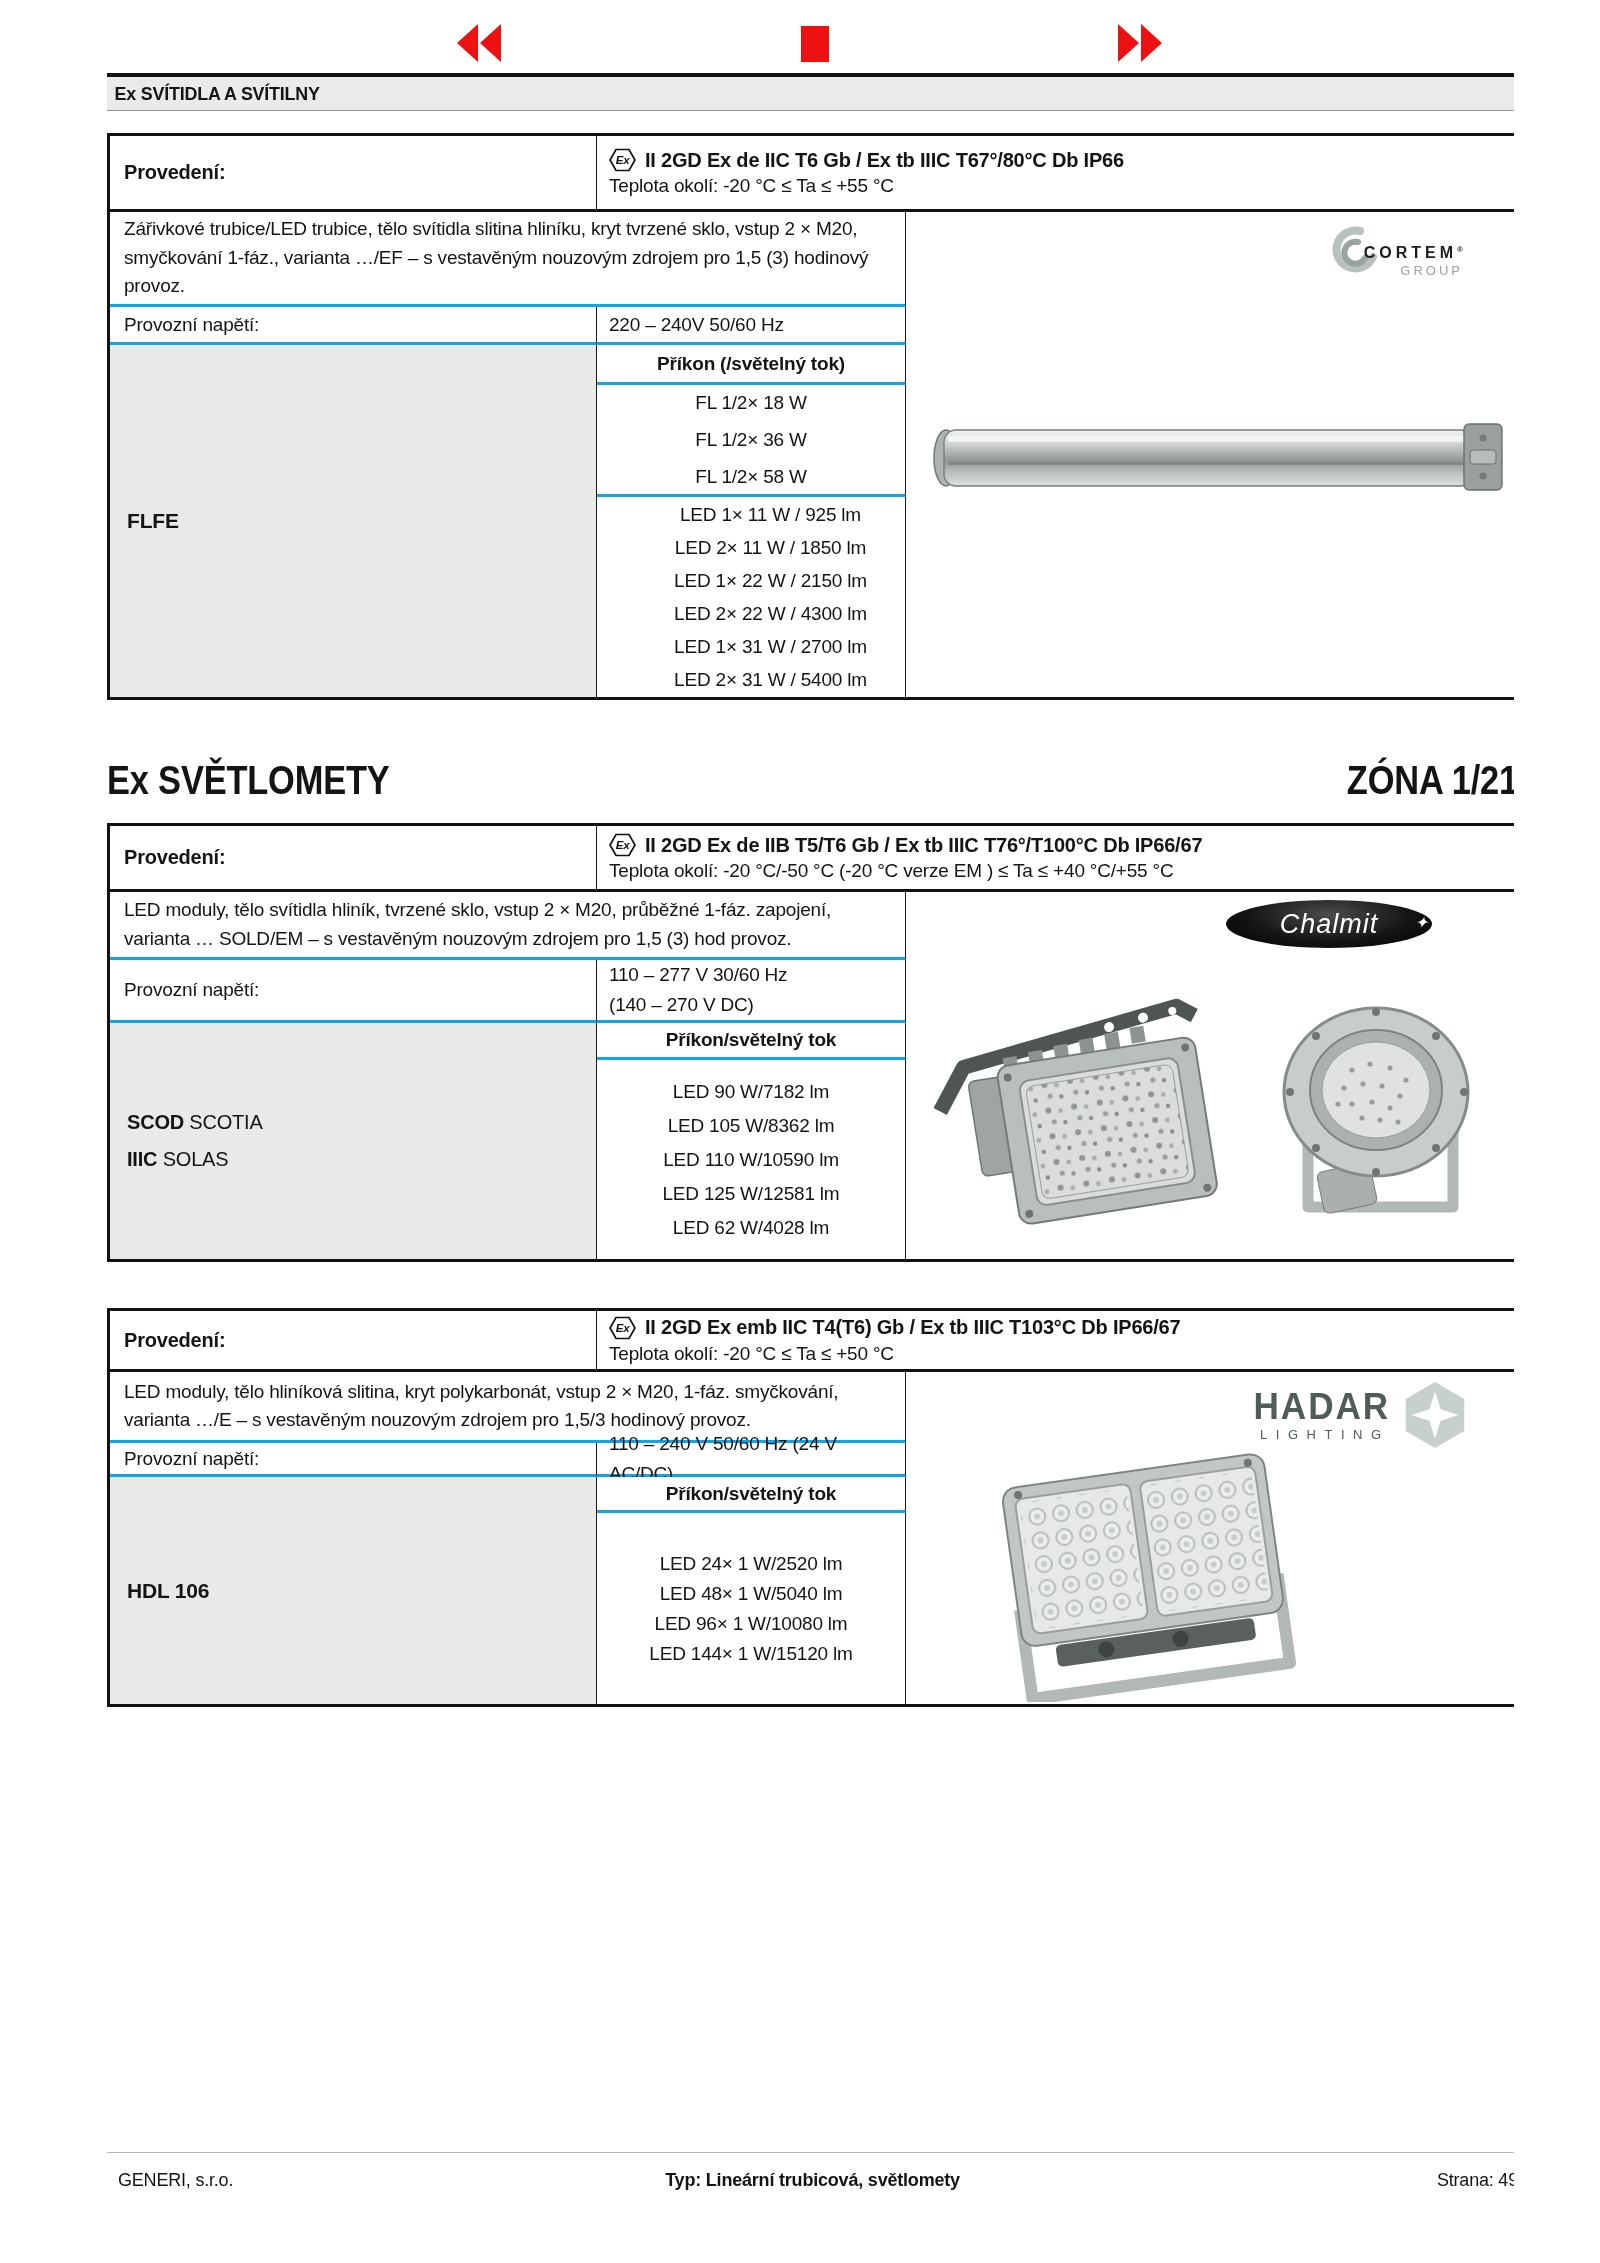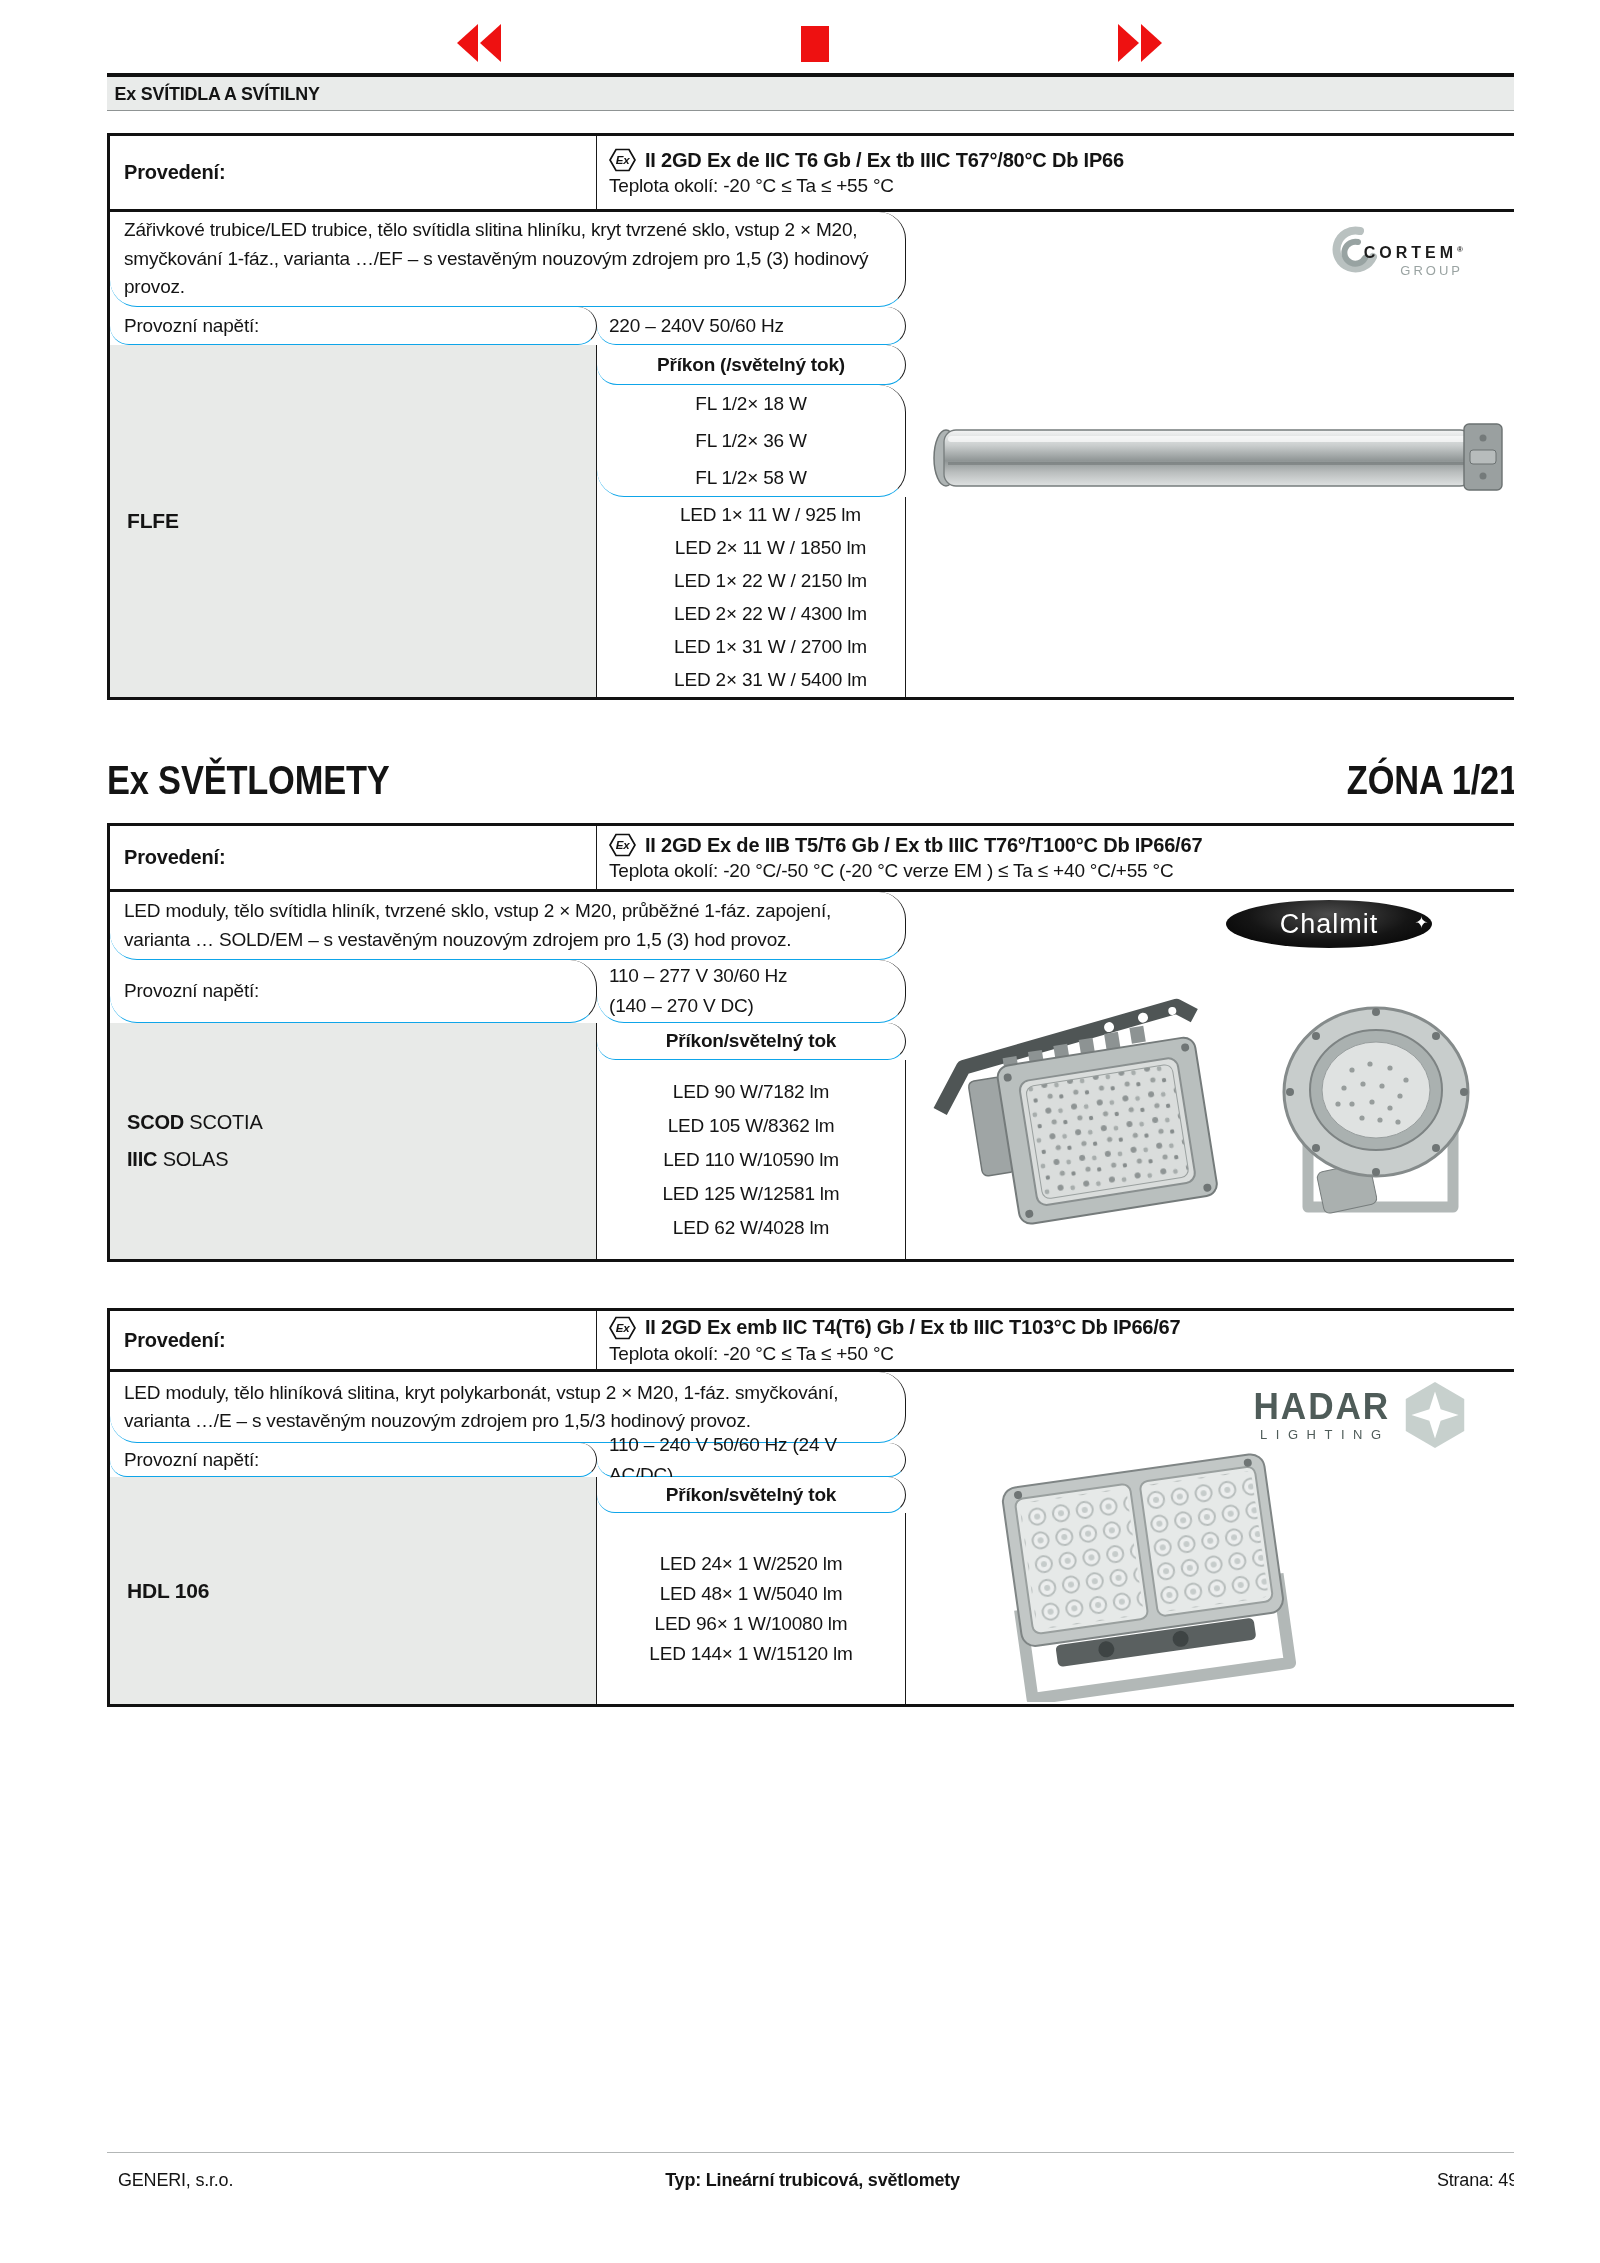--- a/index.html
+++ b/index.html
@@ -26,21 +26,21 @@
 
   
   .tbl { position:absolute; left:107px; width:1411px; display:grid;
          grid-template-columns:487px 309px 1fr; border:3px solid #111; background:#fff; }
   .t1 { top:133px; height:567px; grid-template-rows:76px 95px 38px 40px 112px 1fr; }
   .t2 { top:823px; height:439px; grid-template-rows:66px 68px 63px 37px 1fr; }
   .t3 { top:1308px; height:399px; grid-template-rows:61px 71px 34px 36px 1fr; }
 
   .cell { position:relative; background:#fff; }
   .br  { border-right:1px solid #1a1a1a; }
-  .bb  { border-bottom:1px solid #0ea5e9;border-radius:27px; }
+  .bb  { border-bottom:3px solid #0ea5e9; }
   .bb3 { border-bottom:3px solid #111; }
 
   .label { display:flex; align-items:center; padding-left:14px; font-weight:bold; font-size:20px; }
   .cert  { display:flex; flex-direction:column; justify-content:center; padding-left:12px; }
   .cert-line1 { font-weight:bold; font-size:20px; display:flex; align-items:center; white-space:nowrap; }
   .cert-line2 { font-size:19px; margin-top:3px; }
   .ex-badge { display:inline-flex; margin-right:9px; }
   .desc { padding:8px 16px 8px 14px; font-size:19px; line-height:1.5; display:flex; flex-direction:column; justify-content:center; }
   .val  { display:flex; align-items:center; padding-left:12px; font-size:19px; white-space:pre-line; line-height:30px; }
   .phdr { display:flex; align-items:center; justify-content:center; font-weight:bold; font-size:19px; }
@@ -54,21 +54,21 @@
 
   
   .cortem { position:absolute; top:12px; right:52px; display:flex; align-items:flex-end; }
   .cortem .txt { display:flex; flex-direction:column; margin-left:-14px; margin-bottom:2px; }
   .cortem .name { font-weight:bold; font-size:16px; letter-spacing:4px; color:#1c1c1c; white-space:nowrap; }
   .cortem .name sup { font-size:8px; letter-spacing:0; }
   .cortem .grp { font-size:13px; letter-spacing:3px; color:#9aa3a2; align-self:flex-end; margin-top:1px; }
 
   .chalmit { position:absolute; left:320px; top:8px; width:206px; height:48px; border-radius:50%;
              background:radial-gradient(ellipse at 50% 30%, #4c4c4c 0%, #151515 55%, #000 100%);
-             display:flex; align-items:center; justify-content:center; }
+             display:flex; align-items:center; justify-content:center;font-style:italic; }
   .chalmit .cname { color:#fff; font-size:27px; letter-spacing:1px; }
   .chalmit .spark { position:absolute; right:4px; top:13px; color:#fff; font-size:16px; }
 
   .hadar { position:absolute; left:344px; top:8px; display:flex; align-items:center; }
   .hadar .txt { display:flex; flex-direction:column; align-items:center; margin-right:8px; }
   .hadar .hname { font-weight:bold; font-size:37px; letter-spacing:2px; color:#4f5c59; line-height:36px; transform:scaleX(0.95); }
   .hadar .hsub { font-size:13px; letter-spacing:8.5px; color:#4f5c59; margin-top:2px; padding-left:6px; }
 
   
   .footline { position:absolute; left:107px; top:2152px; width:1411px; border-top:1px solid #b3b6b6; }

